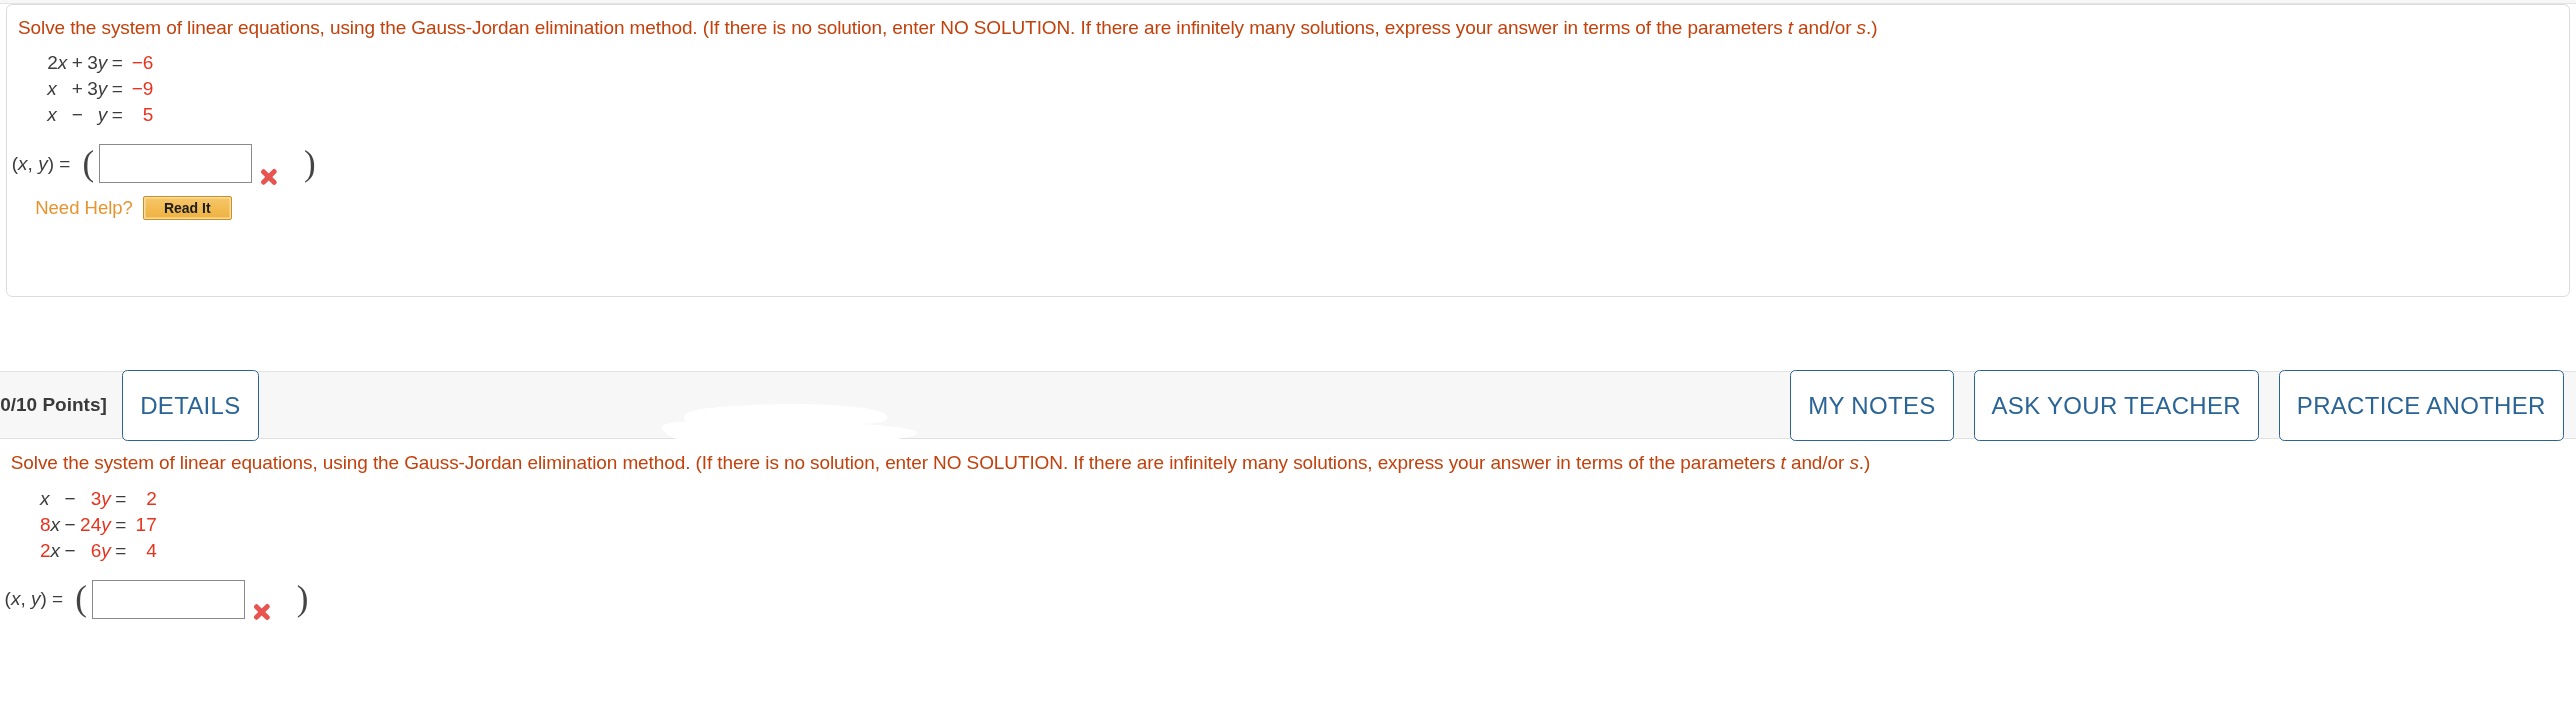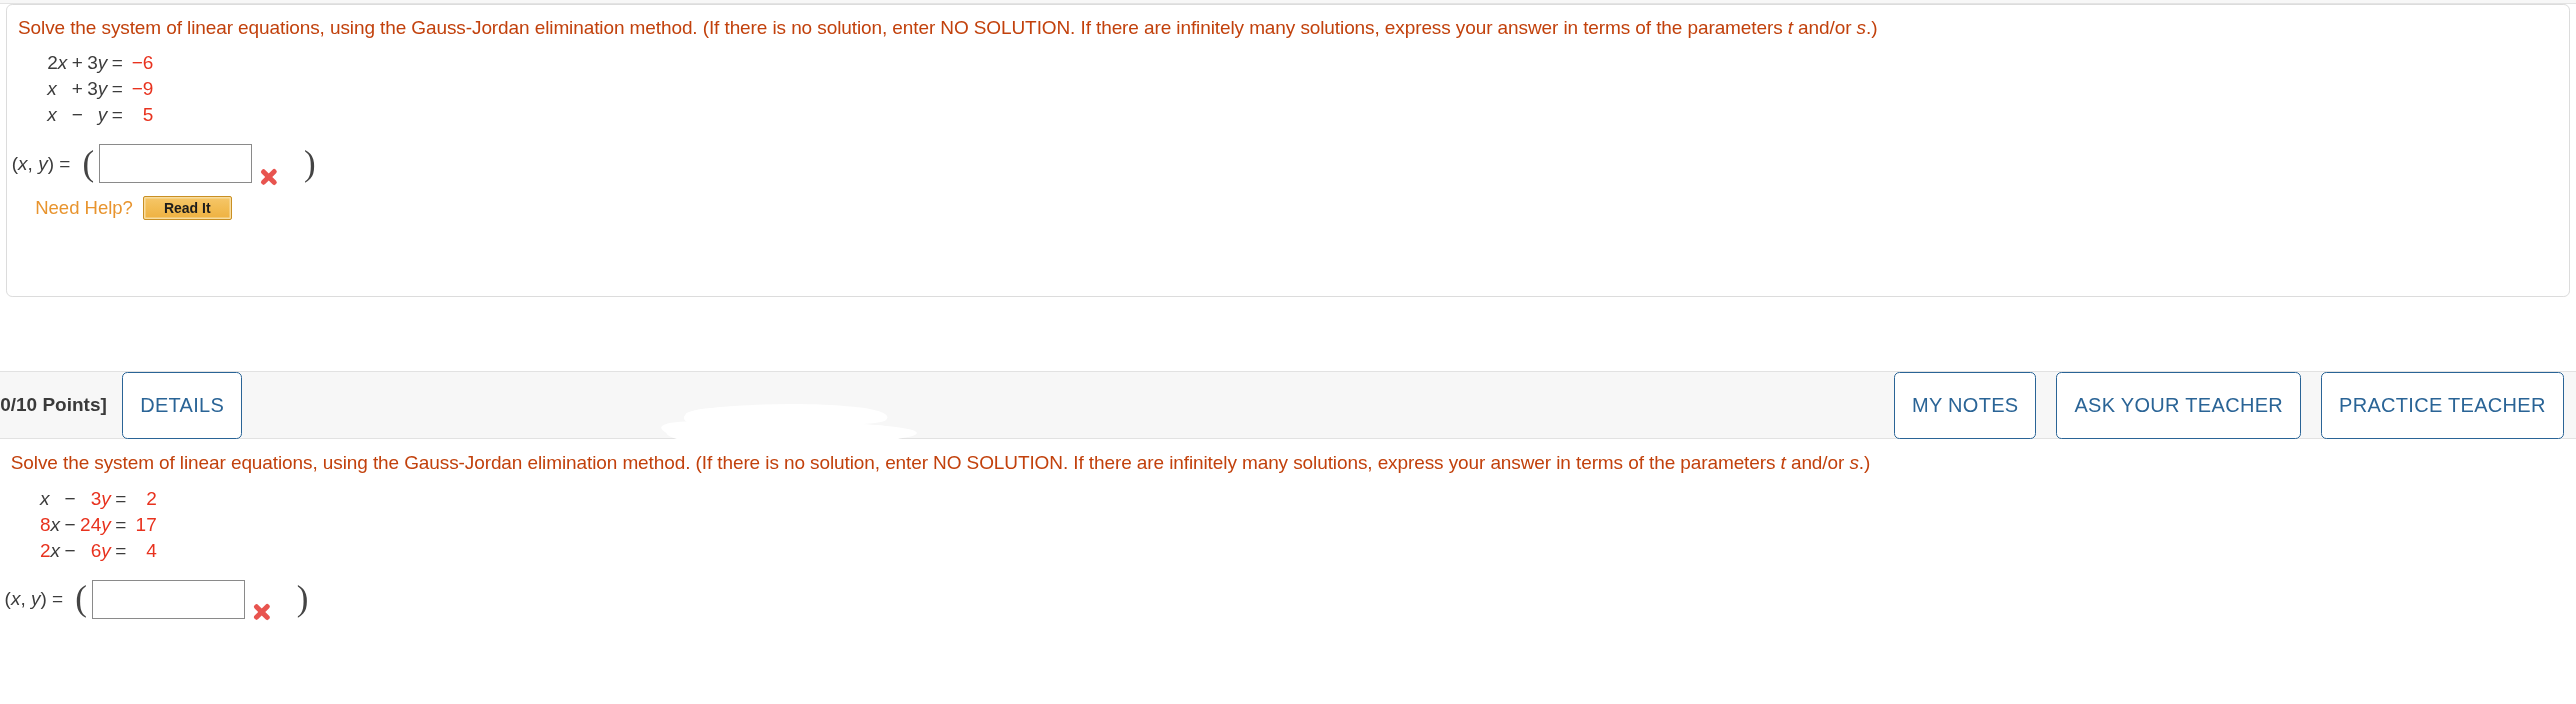--- a/index.html
+++ b/index.html
@@ -195,21 +195,21 @@
     font-weight: bold;
     color: #3a3a3a;
     white-space: nowrap;
     margin-right: 15.4px;
   }
   .tb-btn {
     border: 1.5px solid #2a6496;
     border-radius: 5.4px;
     background: #ffffff;
     color: #2a6496;
-    font-size: 20px;
+    font-size: 24px;
     font-weight: 400;
     letter-spacing: 0.3px;
     padding: 22px 17px;
     margin-right: 14px;
     cursor: pointer;
     white-space: nowrap;
     font-family: "Liberation Sans", sans-serif;
     line-height: 1.05;
   }
   .toolbar-right .tb-btn { margin-right: 0; margin-left: 14px; }
@@ -290,21 +290,21 @@
 <div class="toolbar">
 
   <div class="toolbar-left">
     <span class="points-label">[0/10 Points]</span>
     <button class="tb-btn">DETAILS</button>
   </div>
 
   <div class="toolbar-right">
     <button class="tb-btn">MY NOTES</button>
     <button class="tb-btn">ASK YOUR TEACHER</button>
-    <button class="tb-btn">PRACTICE TEACHER</button>
+    <button class="tb-btn">PRACTICE ANOTHER</button>
   </div>
 
 </div>
 
 <svg class="redaction-blob" viewBox="0 0 380 62" preserveAspectRatio="none">
   <path d="M52 30 C40 22 55 14 80 12 C130 6 210 4 268 10 C300 13 318 20 310 27 C300 34 250 33 205 32 C250 36 300 36 322 42 C340 47 330 54 295 56 C230 60 120 60 60 55 C28 52 18 44 30 38 C38 34 46 32 52 30 Z" fill="#ffffff"></path>
   <path d="M20 40 C14 34 26 30 50 29 C120 26 230 28 300 34 C330 37 340 44 320 48 C290 54 160 56 80 52 C40 50 26 46 20 40 Z" fill="#ffffff"></path>
   <ellipse cx="150" cy="20" rx="100" ry="11" fill="#ffffff"></ellipse>
   <ellipse cx="240" cy="44" rx="110" ry="12" fill="#ffffff"></ellipse>
 </svg>

